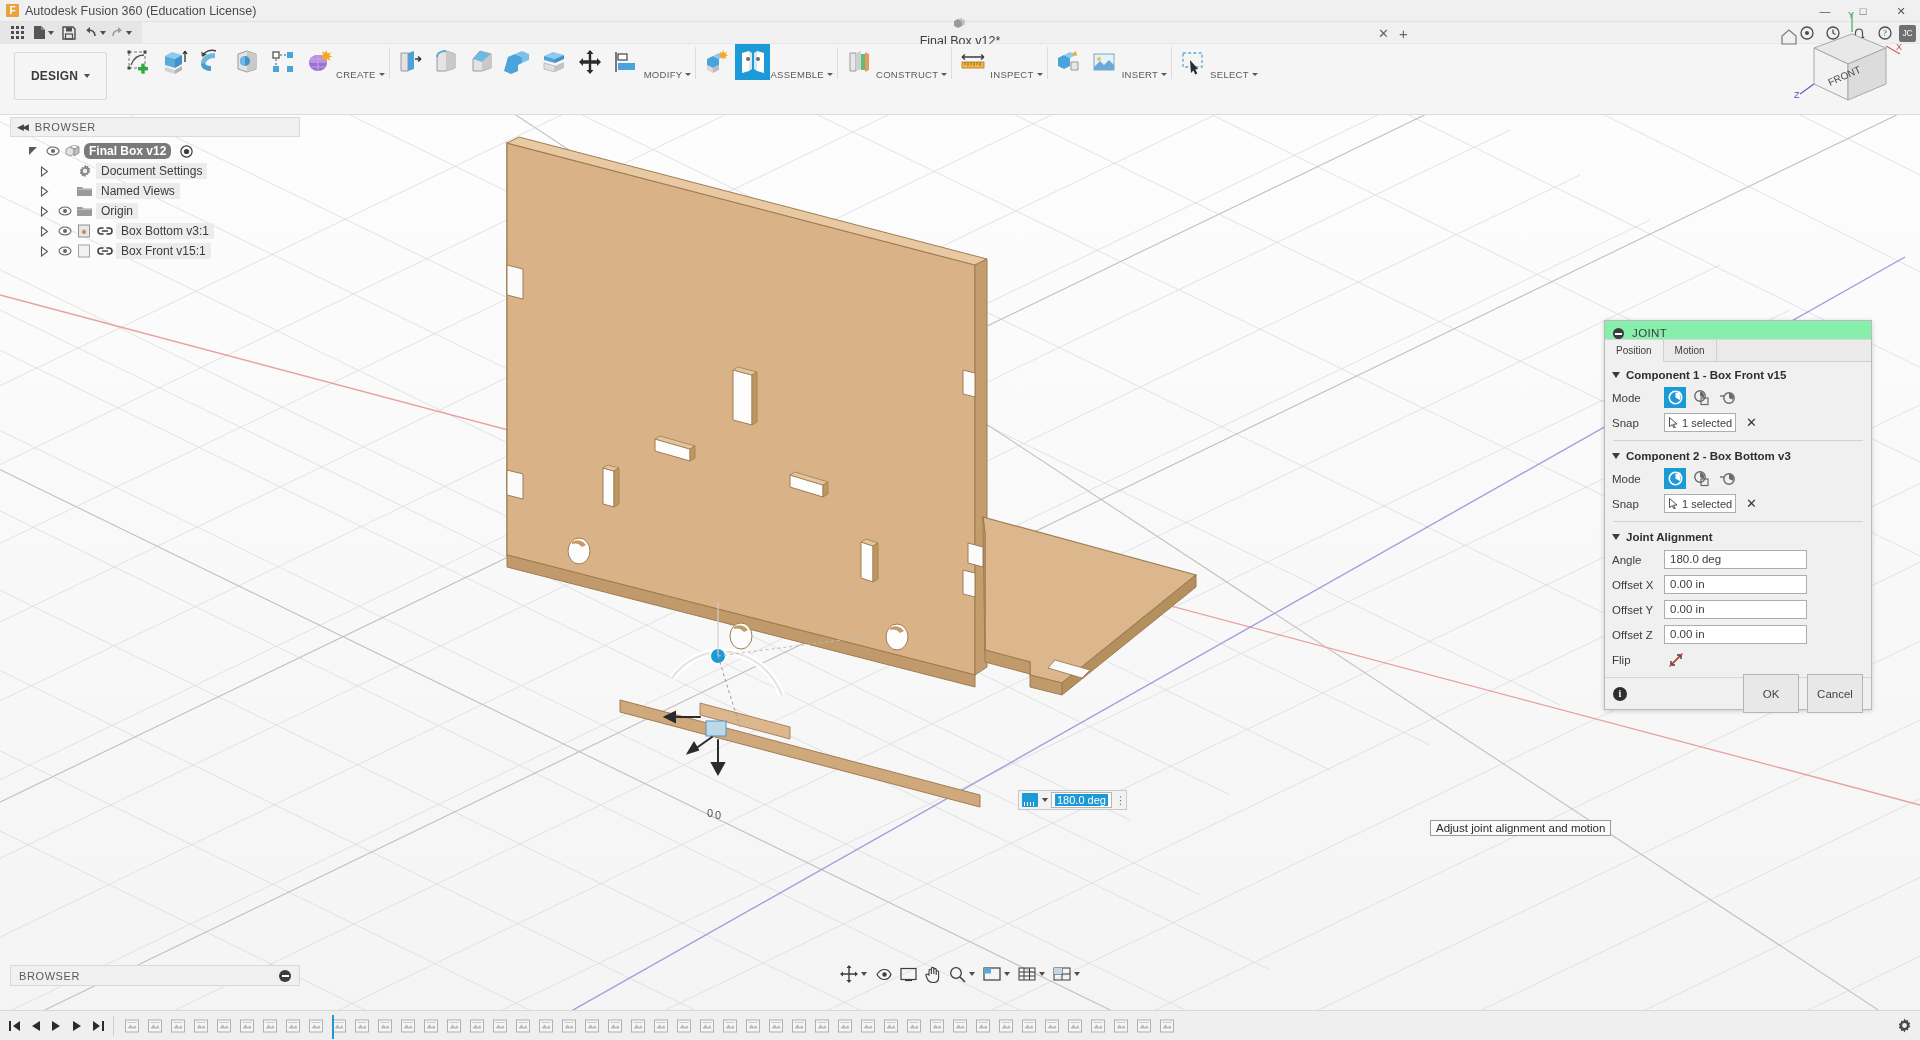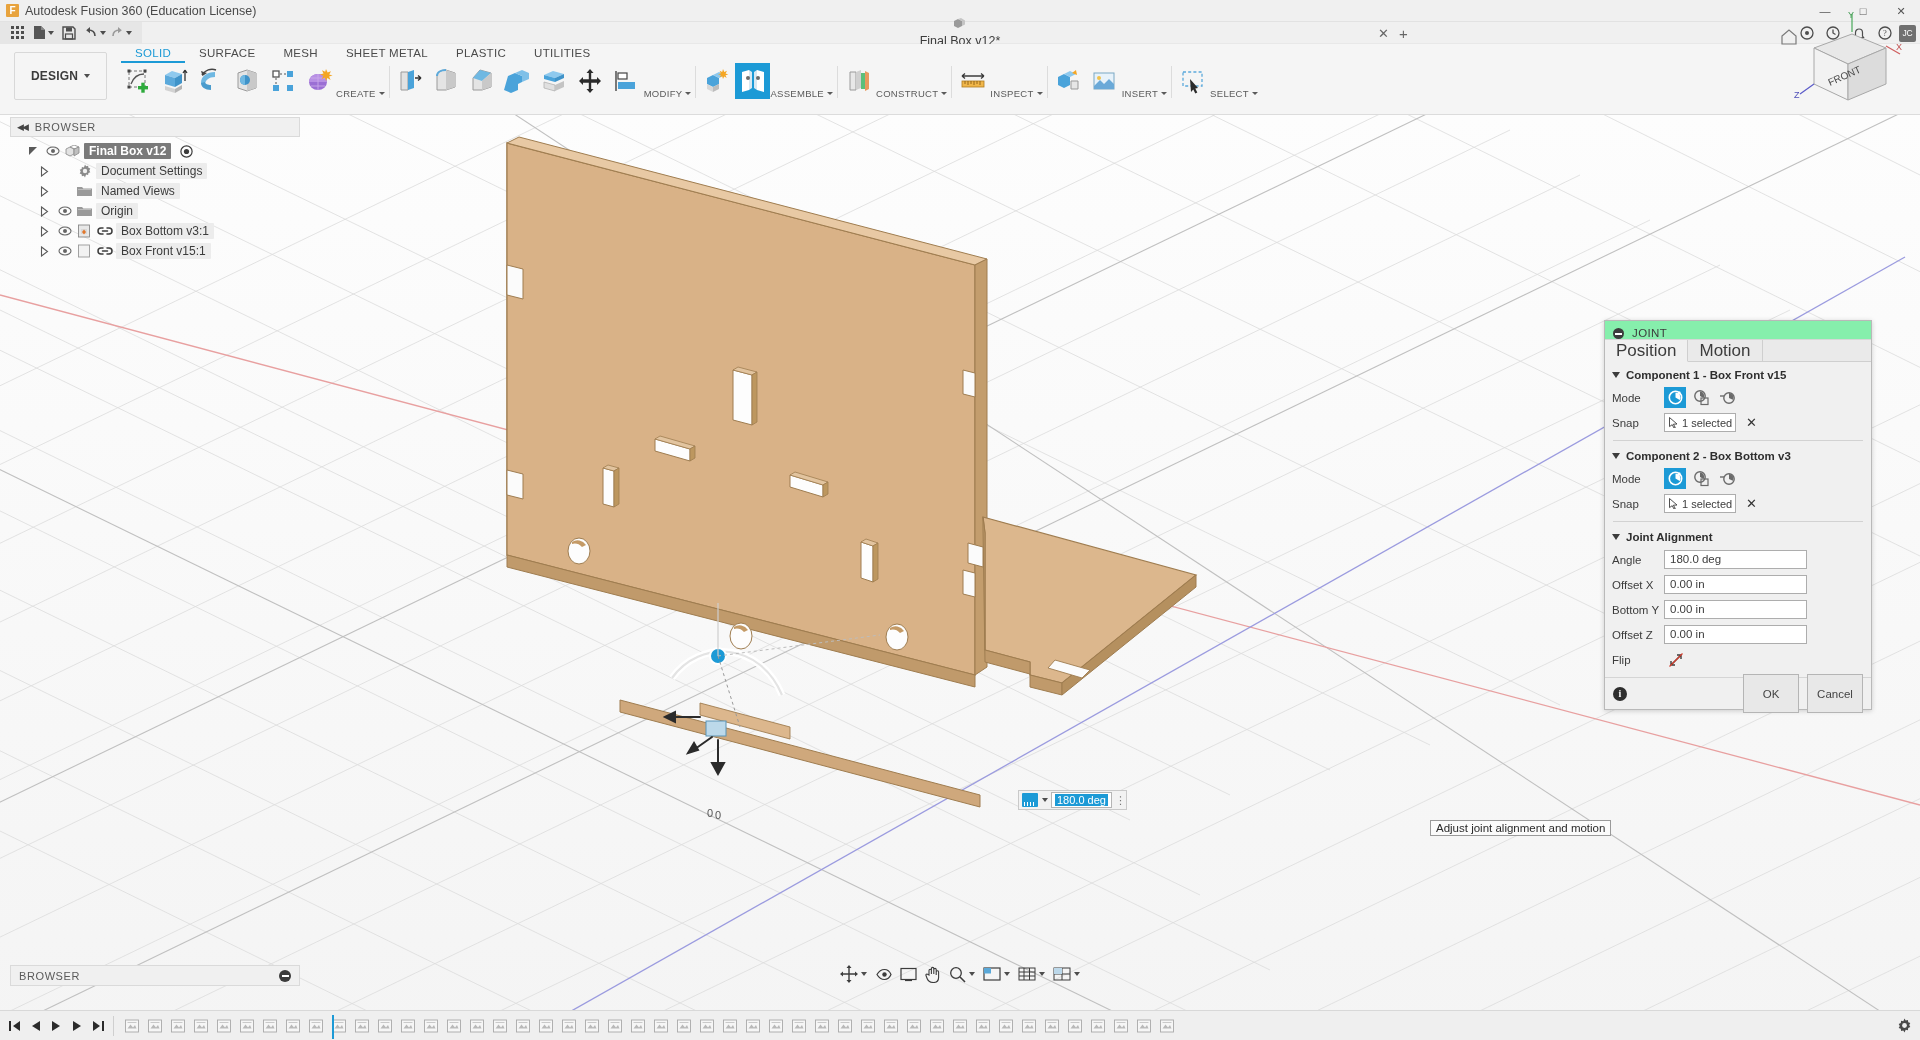--- a/index.html
+++ b/index.html
@@ -81,37 +81,37 @@
     padding-left: 6px; gap: 8px; width: 290px;
   }
   .collapse-arrows { font-size: 9px; color: #444; letter-spacing: -2px; }
   .browser-title { font-size: 11px; color: #5a5a5a; letter-spacing: .6px; }
   .tree { margin-top: 4px; font-size: 12px; }
   .trow { display: flex; align-items: center; height: 20px; gap: 3px; }
   .twist { width: 14px; text-align: center; font-size: 9px; color: #555; }
   .teye { width: 16px; display: flex; align-items: center; justify-content: center; }
   .ticon { width: 17px; display: flex; align-items: center; justify-content: center; }
   .tlabel { background: #ececec; padding: 1px 5px; font-size: 12px; color: #3c3c3c; border-radius: 1px; }
-  .trow.selected .tlabel { background: #7a7a7a; color: #fff; font-weight: bold; }
+  .trow.selected .tlabel { background: #7a7a7a; color: #fff; font-weight: bold; border-radius: 6px; }
 
   
   .viewcube { position: absolute; right: 36px; top: 10px; width: 110px; height: 95px; }
 
   
   .joint-dlg {
     position: absolute; right: 48px; top: 320px; width: 268px; background: #f0f0f0;
     border: 1px solid #b9b9b9; box-shadow: 0 1px 5px rgba(0,0,0,.18); z-index: 40;
   }
   .dlg-head { height: 19px; display: flex; align-items: flex-end; gap: 8px; padding: 0 8px;
               background: #86efac; border-bottom: 1px solid #d7d7d7; }
   .dlg-dot { width: 11px; height: 11px; border-radius: 50%; background: #3c3c3c; position: relative; }
   .dlg-dot::after { content:""; position:absolute; left:2px; top:4.5px; width:7px; height:2px; background:#fff; }
   .dlg-title { font-size: 11.5px; color: #3c3c3c; letter-spacing: .4px; }
   .dlg-tabs { display: flex; border-bottom: 1px solid #cfcfcf; background: #eaeaea; height: 22px; }
-  .dlg-tab { padding: 0 11px; font-size: 17px; line-height: 21px; color: #3c3c3c; border-right: 1px solid #cfcfcf; }
+  .dlg-tab { padding: 0 11px; font-size: 10px; line-height: 21px; color: #3c3c3c; border-right: 1px solid #cfcfcf; }
   .dlg-tab.active { background: #f0f0f0; border-bottom: 1px solid #f0f0f0; margin-bottom: -1px; }
   .sect-hd { display: flex; align-items: center; gap: 6px; padding: 7px 8px 4px 7px; font-size: 11.5px;
              font-weight: bold; color: #2e2e2e; }
   .tri { width: 0; height: 0; border-left: 4.5px solid transparent; border-right: 4.5px solid transparent;
          border-top: 6px solid #3c3c3c; }
   .frow { display: flex; align-items: center; height: 25px; padding-left: 7px; }
   .flabel { width: 52px; font-size: 11.5px; color: #3c3c3c; }
   .mode-btns { display: flex; gap: 4px; align-items: center; }
   .mbtn { width: 22px; height: 21px; display: flex; align-items: center; justify-content: center; }
   .mbtn.on { background: #1c9ad6; }
@@ -274,28 +274,20 @@
     </div>
   </div>
 
   <div class="ribbon">
     <div class="design-box">
       <span class="design-lbl">DESIGN</span>
       <span class="caret"></span>
     </div>
 
     <div class="tabs-and-tools">
-      <div class="tabrow">
-        <div class="tab active">SOLID</div>
-        <div class="tab">SURFACE</div>
-        <div class="tab">MESH</div>
-        <div class="tab">SHEET METAL</div>
-        <div class="tab">PLASTIC</div>
-        <div class="tab">UTILITIES</div>
-      </div>
 
       <div class="toolrow">
 
         <div class="tgroup">
           <div class="tg-icons">
             <div class="tbtn">
               <svg width="28" height="28" viewBox="0 0 28 28">
                 <rect x="4" y="4" width="16" height="16" fill="none" stroke="#777" stroke-width="1" stroke-dasharray="3,2"></rect>
                 <path d="M6 17c3-8 9-10 13-10" fill="none" stroke="#555" stroke-width="1.3"></path>
                 <g fill="#444">
@@ -960,21 +952,21 @@
 
     <div class="frow">
       <span class="flabel">Angle</span>
       <div class="inbox">180.0 deg</div>
     </div>
     <div class="frow">
       <span class="flabel">Offset X</span>
       <div class="inbox">0.00 in</div>
     </div>
     <div class="frow">
-      <span class="flabel">Bottom Y</span>
+      <span class="flabel">Offset Y</span>
       <div class="inbox">0.00 in</div>
     </div>
     <div class="frow">
       <span class="flabel">Offset Z</span>
       <div class="inbox">0.00 in</div>
     </div>
     <div class="frow">
       <span class="flabel">Flip</span>
       <span style="margin-left:4px">
         <svg width="16" height="16" viewBox="0 0 16 16">

